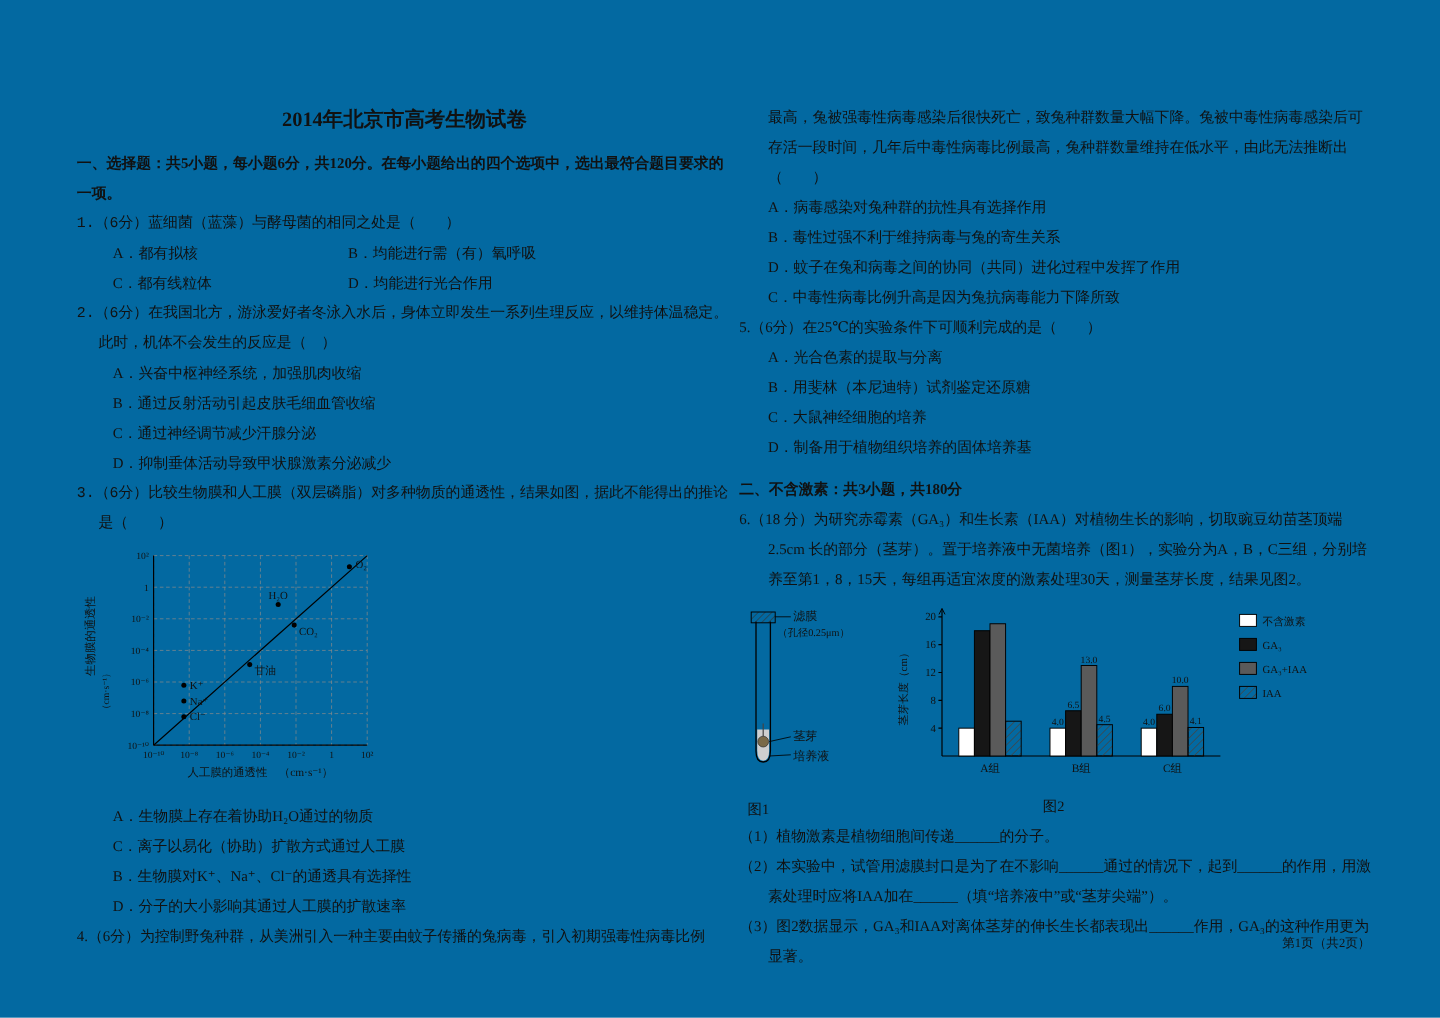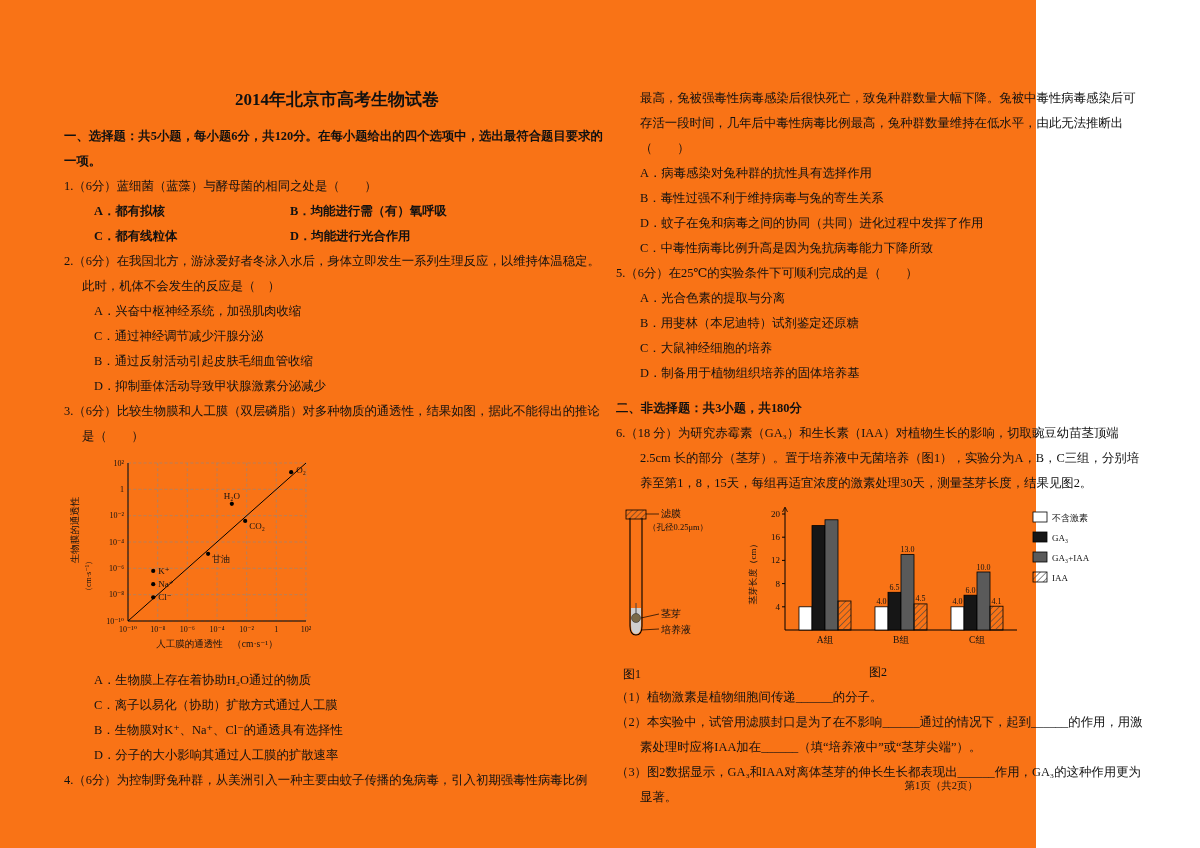--- a/index.html
+++ b/index.html
@@ -3,31 +3,31 @@
 <meta charset="utf-8">
 <title>2014年北京市高考生物试卷</title>
 <style>
   *{margin:0;padding:0;box-sizing:border-box;}
   html,body{background:#ffffff;}
   body{
     width:1200px;height:848px;position:relative;overflow:hidden;
     font-family:"Liberation Serif","DejaVu Serif",serif;
     color:#111111;
   }
-  .sheet{position:absolute;left:0;top:0;width:1036px;height:848px;background:#f97316;}
+  .sheet{position:absolute;left:0;top:0;width:1200px;height:848px;background:#0369a1;}
   .col{position:absolute;top:86px;font-size:12.4px;line-height:25px;}
   .col-left{left:64px;width:546px;}
   .col-right{left:616px;width:530px;line-height:25px;}
   .title{font-size:17px;font-weight:bold;text-align:center;line-height:28px;margin-bottom:10px;}
   .bold{font-weight:bold;}
-  .stem{padding-left:18px;text-indent:-18px;}
+  .stem{padding-left:18px;text-indent:-18px;font-family:Liberation Mono, monospace;}
   .stem24{padding-left:24px;text-indent:-24px;}
   .opt{display:block;margin-left:30px;}
   .opt-r{display:block;margin-left:24px;}
-  .opt-row{display:flex;margin-left:30px;font-weight:bold;}
+  .opt-row{display:flex;margin-left:30px;}
   .opt-row .cell-a{width:196px;flex:none;}
   .ind24{margin-left:24px;}
   .sub{padding-left:24px;text-indent:-24px;}
   .nowrap{white-space:nowrap;}
   .sec2{margin-top:10px;}
   .chart-wrap{margin:4px 0 2px 2px;}
   .figures{display:flex;align-items:flex-start;gap:10px;margin:8px 0 2px 0;justify-content:center;}
   .figwrap{flex:none;}
   .fig-caption{font-size:12px;line-height:18px;padding-left:8px;}
   .fig2cap{width:266px;text-align:center;padding-left:0;}
@@ -56,22 +56,22 @@
       </div>
       <div class="opt-row">
         <span class="cell-a">C．都有线粒体</span>
         <span class="cell-b">D．均能进行光合作用</span>
       </div>
     </div>
 
     <div class="q">
       <div class="stem">2.（6分）在我国北方，游泳爱好者冬泳入水后，身体立即发生一系列生理反应，以维持体温稳定。此时，机体不会发生的反应是（　）</div>
       <span class="opt">A．兴奋中枢神经系统，加强肌肉收缩</span>
+      <span class="opt">B．通过反射活动引起皮肤毛细血管收缩</span>
       <span class="opt">C．通过神经调节减少汗腺分泌</span>
-      <span class="opt">B．通过反射活动引起皮肤毛细血管收缩</span>
       <span class="opt">D．抑制垂体活动导致甲状腺激素分泌减少</span>
     </div>
 
     <div class="q">
       <div class="stem">3.（6分）比较生物膜和人工膜（双层磷脂）对多种物质的通透性，结果如图，据此不能得出的推论是（　　）</div>
       <div class="chart-wrap">
         <svg id="scatter-svg" width="262" height="204" viewBox="0 0 262 204">
             <line x1="62" y1="10" x2="62" y2="168" stroke="#8a8a8a" stroke-width="0.6" stroke-dasharray="3 2.2"></line>
             <line x1="91.66666666666666" y1="10" x2="91.66666666666666" y2="168" stroke="#8a8a8a" stroke-width="0.6" stroke-dasharray="3 2.2"></line>
             <line x1="121.33333333333333" y1="10" x2="121.33333333333333" y2="168" stroke="#8a8a8a" stroke-width="0.6" stroke-dasharray="3 2.2"></line>
@@ -139,21 +139,21 @@
     <span class="opt-r">C．中毒性病毒比例升高是因为兔抗病毒能力下降所致</span>
 
     <div class="q">
       <div class="stem24">5.（6分）在25℃的实验条件下可顺利完成的是（　　）</div>
       <span class="opt-r">A．光合色素的提取与分离</span>
       <span class="opt-r">B．用斐林（本尼迪特）试剂鉴定还原糖</span>
       <span class="opt-r">C．大鼠神经细胞的培养</span>
       <span class="opt-r">D．制备用于植物组织培养的固体培养基</span>
     </div>
 
-    <div class="bold sec2">二、非选择题：共3小题，共180分</div>
+    <div class="bold sec2">二、不含激素：共3小题，共180分</div>
 
     <div class="q">
       <div class="stem24">6.（18 分）为研究赤霉素（GA₃）和生长素（IAA）对植物生长的影响，切取豌豆幼苗茎顶端 2.5cm 长的部分（茎芽）。置于培养液中无菌培养（图1），实验分为A，B，C三组，分别培养至第1，8，15天，每组再适宜浓度的激素处理30天，测量茎芽长度，结果见图2。</div>
 
       <div class="figures">
         <div class="figwrap">
           <svg id="fig1-svg" width="120" height="152" viewBox="0 0 120 152">
             <defs>
               <pattern id="hatch2" width="4" height="4" patternUnits="userSpaceOnUse" patternTransform="rotate(45)">
                 <line x1="0" y1="0" x2="0" y2="4" stroke="#333" stroke-width="1"></line>

